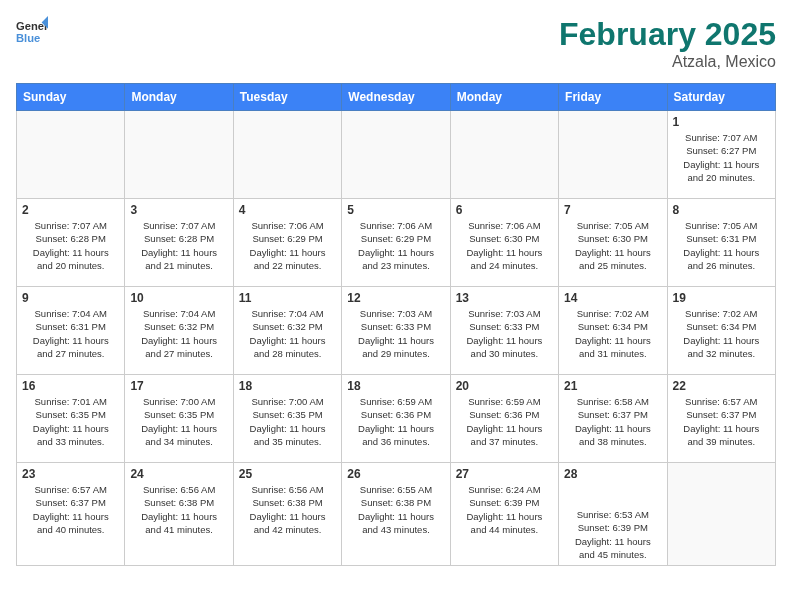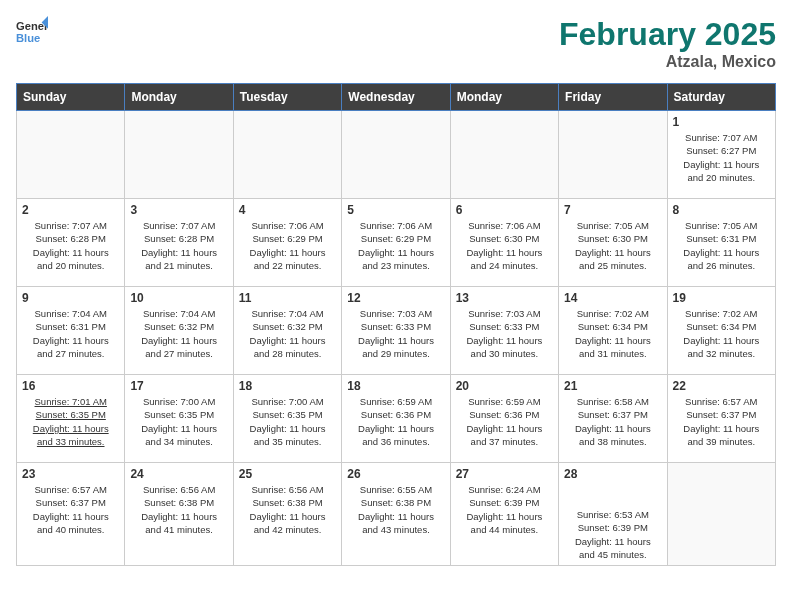--- a/index.html
+++ b/index.html
@@ -29,28 +29,27 @@
       text-align: right;
     }
     .month-title {
       font-size: 32px;
       font-weight: bold;
       color: #0f766e;
     }
     .location {
       font-size: 16px;
       color: #555;
-      font-weight: bold;
     }
     table {
       width: 100%;
       border-collapse: collapse;
     }
     th {
-      background-color: #404040;
+      background-color: #3b82f6;
       color: #fff;
       font-size: 12px;
       font-weight: bold;
       padding: 6px 6px;
       text-align: left;
       border: 1px solid #4a7fc1;
     }
     td {
       border: 1px solid #ccc;
       vertical-align: top;
@@ -219,21 +218,21 @@
           <div class="day-num">19</div>
           <div class="day-info" style="white-space: pre-line;">Sunrise: 7:02 AM
 Sunset: 6:34 PM
 Daylight: 11 hours
 and 32 minutes.</div>
         </td>
       </tr>
       <tr>
         <td>
           <div class="day-num">16</div>
-          <div class="day-info" style="white-space: pre-line; text-decoration: underline;">Sunrise: 7:01 AM
+          <div class="day-info" style="white-space: pre-line;">Sunrise: 7:01 AM
 Sunset: 6:35 PM
 Daylight: 11 hours
 and 33 minutes.</div>
         </td>
         <td>
           <div class="day-num">17</div>
           <div class="day-info" style="white-space: pre-line;">Sunrise: 7:00 AM
 Sunset: 6:35 PM
 Daylight: 11 hours
 and 34 minutes.</div>

